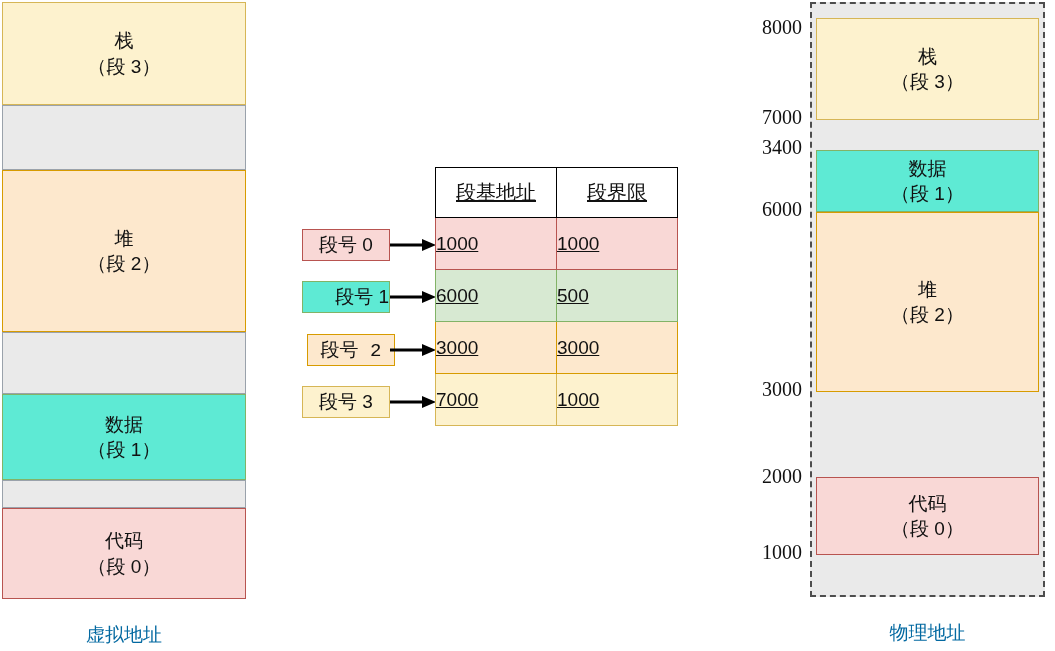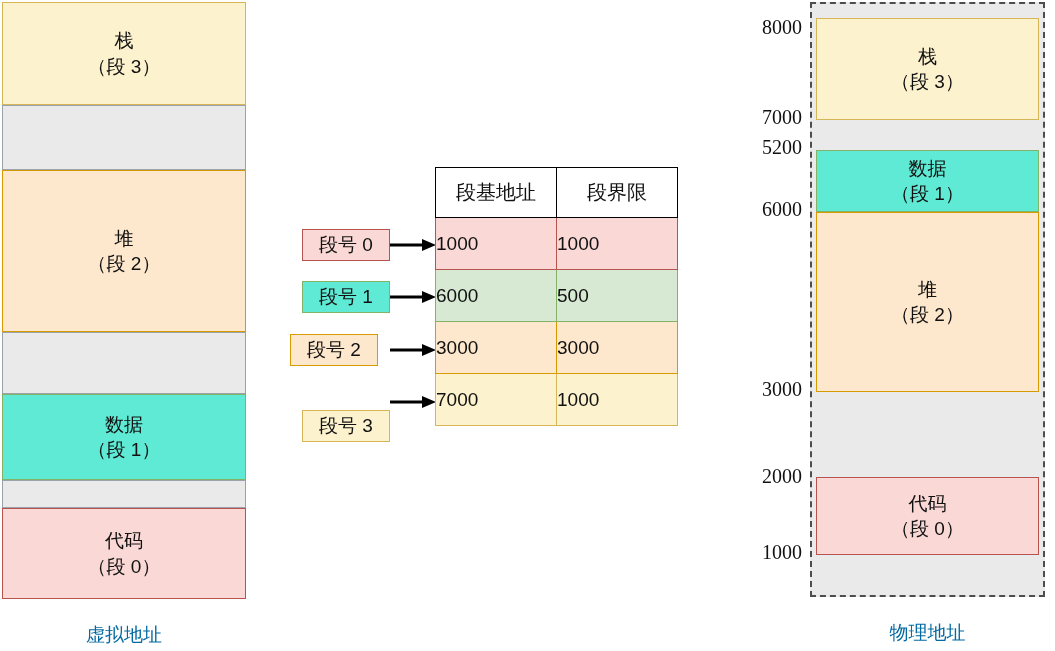--- a/index.html
+++ b/index.html
@@ -68,20 +68,21 @@
     table-layout:fixed;
   }
   #segment-table th,#segment-table td{
     box-sizing:border-box;
     font-weight:normal;
     font-size:19px;
     color:#111;
     padding:0;
     height:52px;
     width:50%;
+    text-decoration:underline;
   }
   #segment-table th{
     height:50px;
     background:#ffffff;
     border:1.8px solid #000000;
     font-size:20px;
   }
   #segment-table td{border-width:1.6px;border-style:solid;}
   tr.r-red    td{background:#f9d8d6;border-color:#b85450;}
   tr.r-green  td{background:#d7e9d2;border-color:#82b366;}
@@ -140,27 +141,27 @@
       <span class="l1">代码</span>
       <span class="l2">（段 0）</span>
     </div>
   </div>
 
   <div class="axis-label" style="left:2px;top:622px;width:244px;">虚拟地址</div>
 
   <div class="segbox c-red" style="left:302px;top:229px;">
     <span>段号 0</span>
   </div>
-  <div class="segbox c-green" style="left:302px;top:281px;">
+  <div class="segbox c-green" style="left:302px;top:281px;justify-content:flex-end;">
     <span>段号 1</span>
   </div>
-  <div class="segbox c-orange" style="left:290px;top:334px;">
+  <div class="segbox c-orange" style="left:307px;top:334px;font-family:Liberation Mono, monospace;">
     <span>段号 2</span>
   </div>
-  <div class="segbox c-yellow" style="left:302px;top:386px;margin-top:24px;">
+  <div class="segbox c-yellow" style="left:302px;top:386px;">
     <span>段号 3</span>
   </div>
 
   <svg class="arrow" style="left:390px;top:238px;width:48px;height:14px;" viewBox="0 0 48 14">
     <line x1="0" y1="7" x2="34" y2="7" stroke="#000" stroke-width="3"></line>
     <polygon points="32,1 46,7 32,13" fill="#000"></polygon>
   </svg>
   <svg class="arrow" style="left:390px;top:290px;width:48px;height:14px;" viewBox="0 0 48 14">
     <line x1="0" y1="7" x2="34" y2="7" stroke="#000" stroke-width="3"></line>
     <polygon points="32,1 46,7 32,13" fill="#000"></polygon>
@@ -197,21 +198,21 @@
       <tr class="r-yellow">
         <td>7000</td>
         <td>1000</td>
       </tr>
     </tbody>
   </table>
 
   <div id="ticks">
     <div class="tick" style="top:16px;">8000</div>
     <div class="tick" style="top:106px;">7000</div>
-    <div class="tick" style="top:136px;">5200</div>
+    <div class="tick" style="top:136px;">3400</div>
     <div class="tick" style="top:198px;">6000</div>
     <div class="tick" style="top:378px;">3000</div>
     <div class="tick" style="top:465px;">2000</div>
     <div class="tick" style="top:541px;">1000</div>
   </div>
 
   <div id="physical-column">
 
     <div class="blk c-yellow" style="left:4px;top:14px;width:223px;height:102px;">
       <span class="l1">栈</span>

